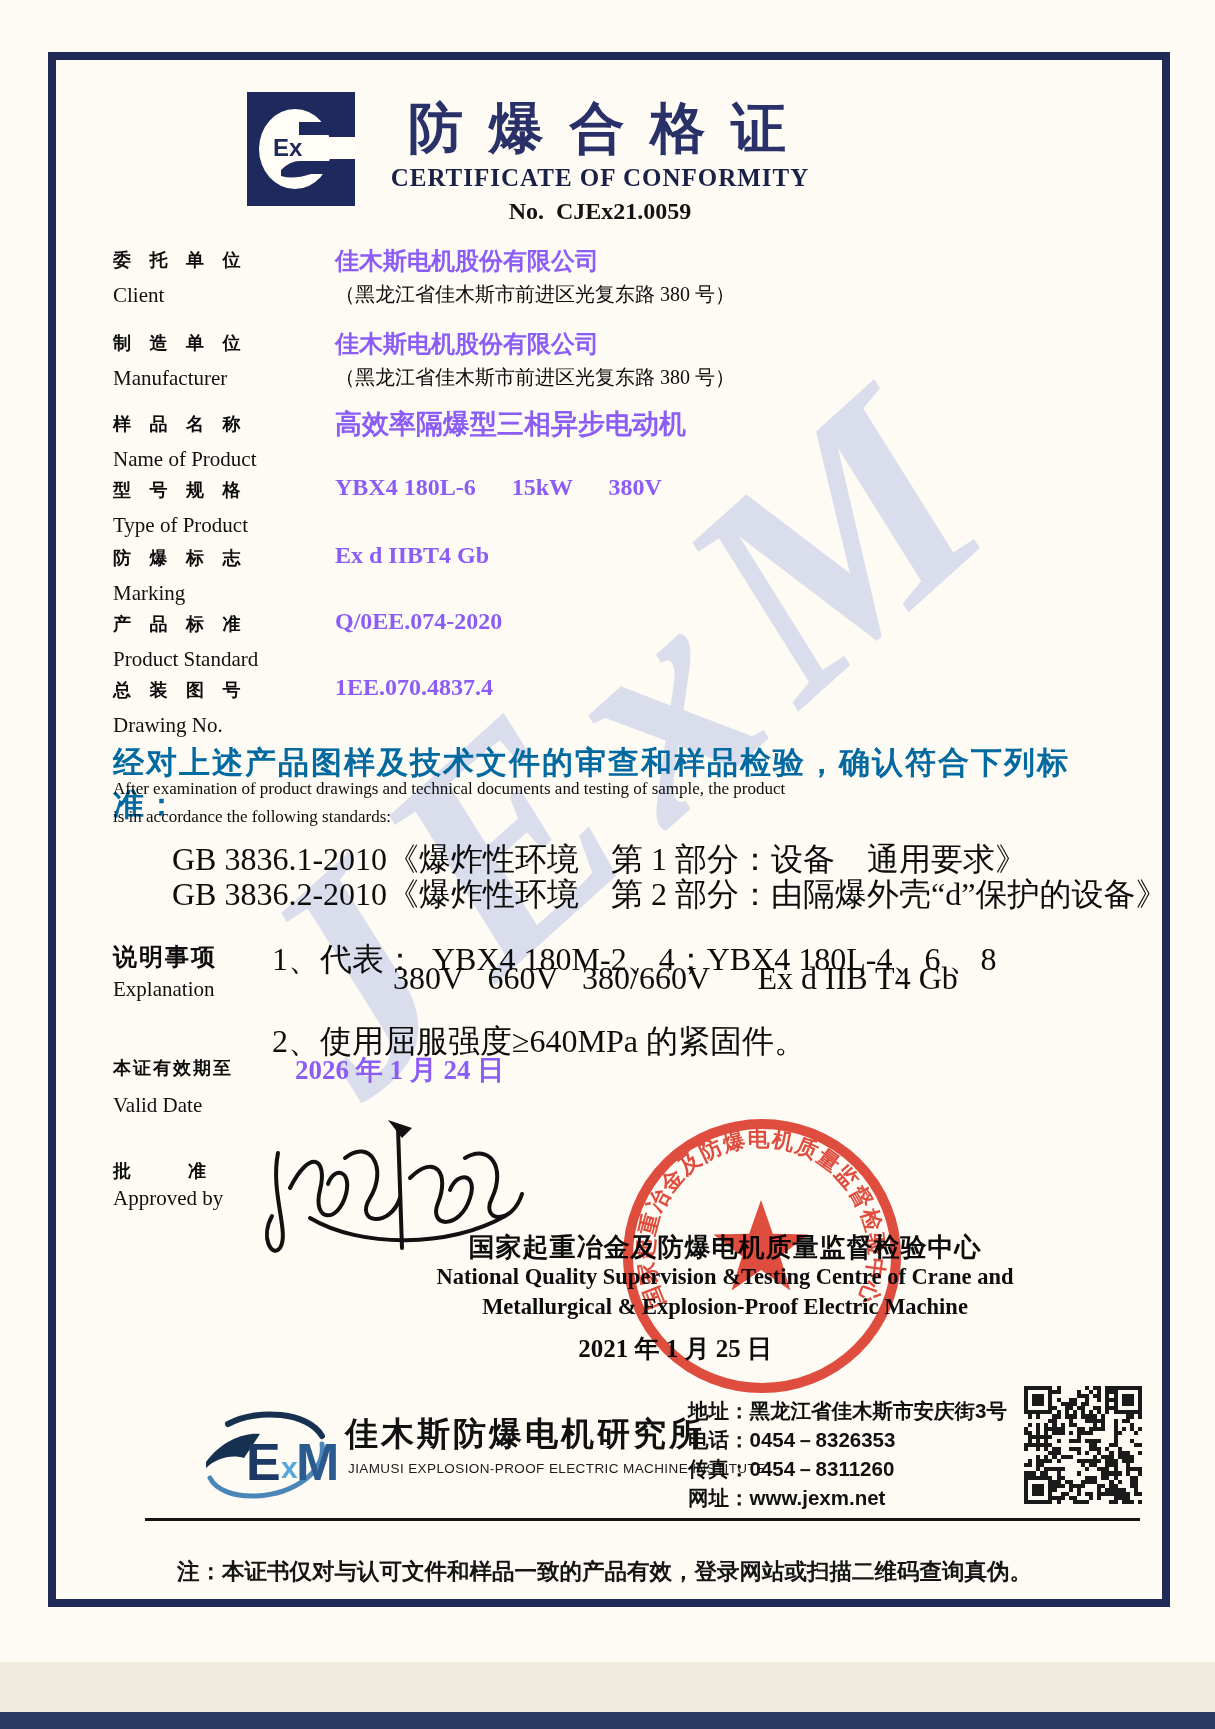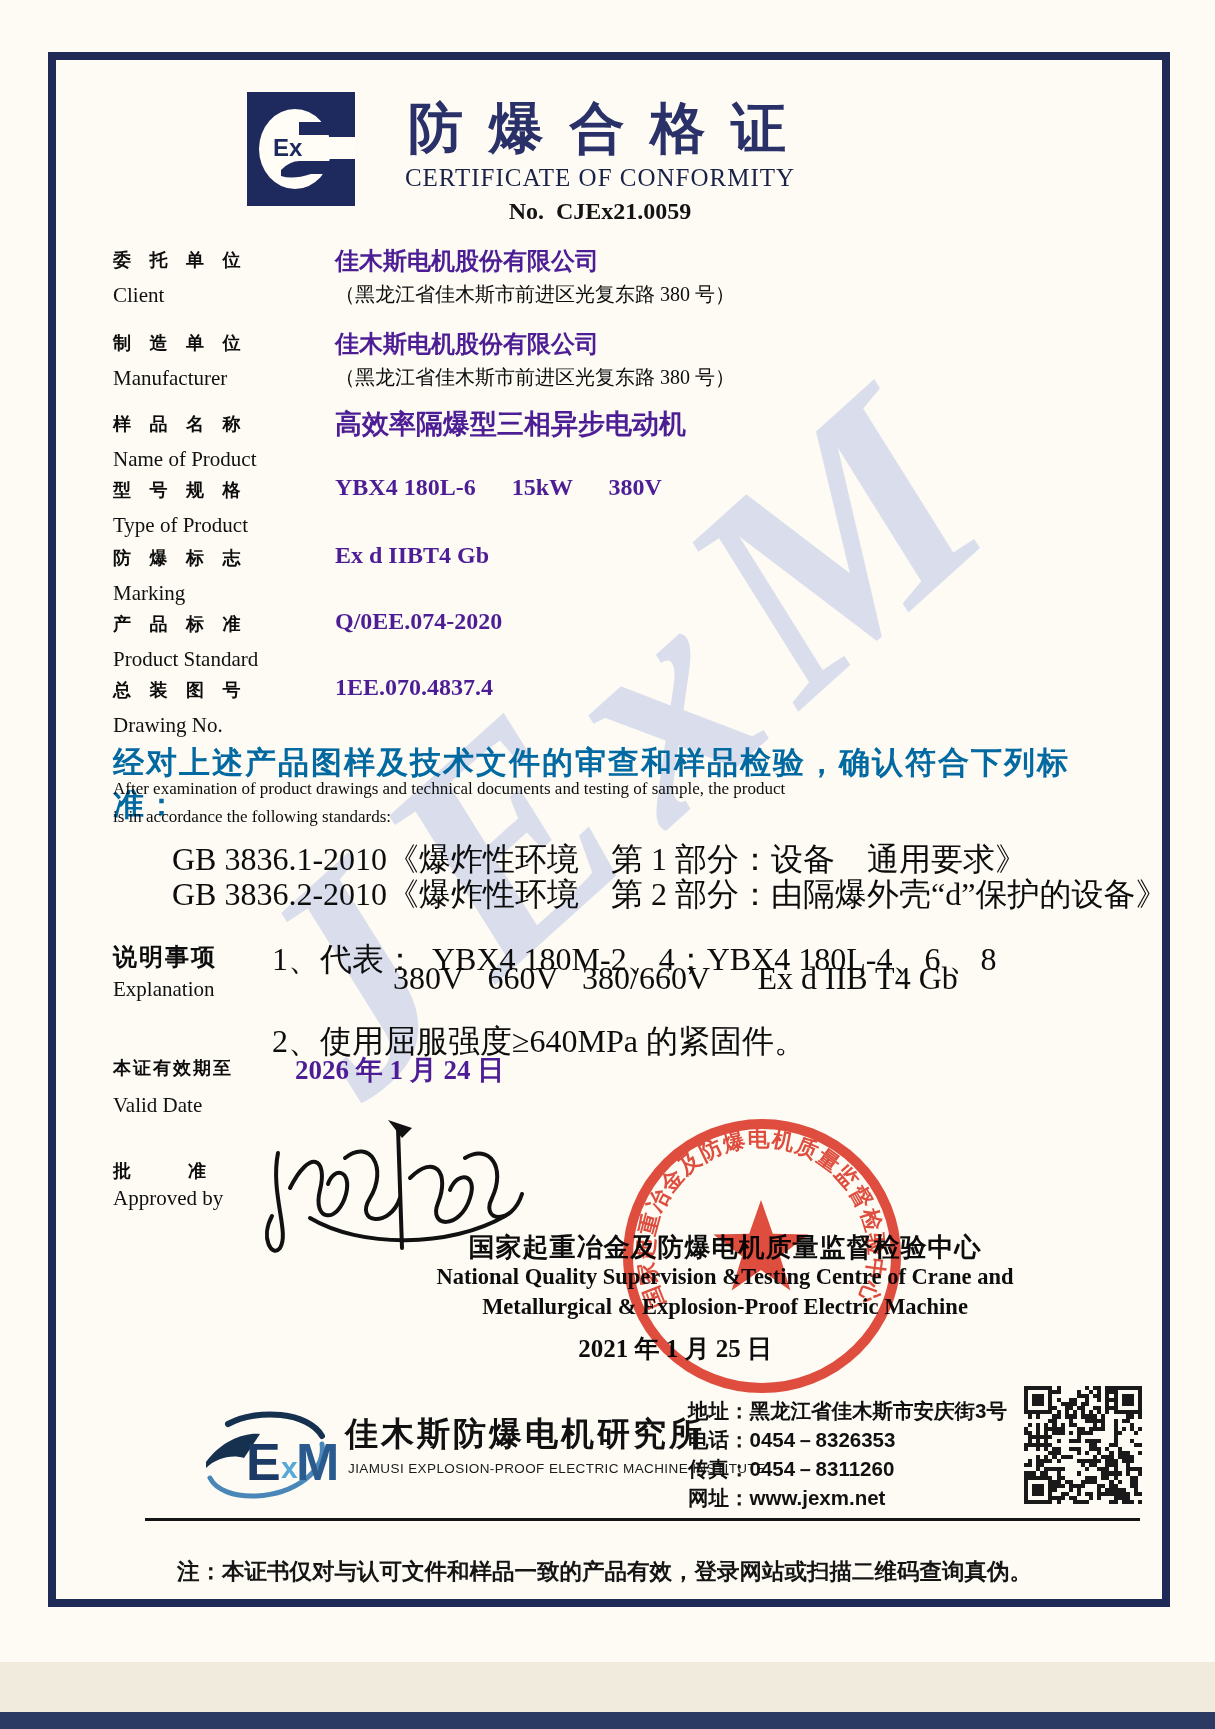--- a/index.html
+++ b/index.html
@@ -5,25 +5,25 @@
   html,body{margin:0;padding:0;background:#e8e4d8;}
   .page{position:relative;width:1215px;height:1729px;background:#fdfbf4;overflow:hidden;
         font-family:"Liberation Serif","DejaVu Serif",serif;color:#151515;}
   .abs{position:absolute;}
   .frame{border:8px solid #1f2a57;box-sizing:border-box;}
   .watermark{font-style:italic;font-weight:bold;color:#b9c3e6;opacity:.5;font-size:300px;
              letter-spacing:30px;transform:rotate(-42deg);transform-origin:center;
              white-space:nowrap;pointer-events:none;z-index:0;}
   .z1{z-index:1;}
   .title-cn{font-size:55px;font-weight:bold;color:#2a3168;letter-spacing:6px;text-align:center;}
-  .title-en{font-size:25px;font-weight:normal;color:#1a2147;letter-spacing:1px;text-align:center;}
+  .title-en{font-size:25px;font-weight:bold;color:#1a2147;letter-spacing:1px;text-align:center;}
   .cert-no{font-size:24px;font-weight:bold;color:#131313;text-align:center;white-space:pre;}
   .lbl-cn{font-size:18px;font-weight:bold;letter-spacing:7px;color:#0d0d0d;white-space:pre;}
   .lbl-en{font-size:21px;color:#101010;}
-  .val{font-size:24px;font-weight:bold;color:#4c1d95;white-space:pre;}
+  .val{font-size:24px;font-weight:bold;color:#8b5cf6;white-space:pre;}
   .val-lg{font-size:27px;}
   .sub{font-size:20px;color:#0d0d0d;white-space:pre;}
   .para-cn{font-size:31px;font-weight:600;letter-spacing:2px;color:#0369a1;}
   .para-en{font-size:17px;color:#0d0d0d;text-align:center;}
   .gb{font-size:32px;font-weight:normal;color:#0d0d0d;white-space:pre;margin-left:20px;}
   .center{text-align:center;}
   .issuer-cn{font-size:26px;font-weight:bold;letter-spacing:1px;color:#0d0d0d;}
   .issuer-en{font-size:22.5px;font-weight:bold;color:#0d0d0d;}
   .issuer-date{font-size:25px;font-weight:bold;color:#0d0d0d;}
   .inst-cn{font-size:33px;font-weight:bold;letter-spacing:3px;color:#111;

